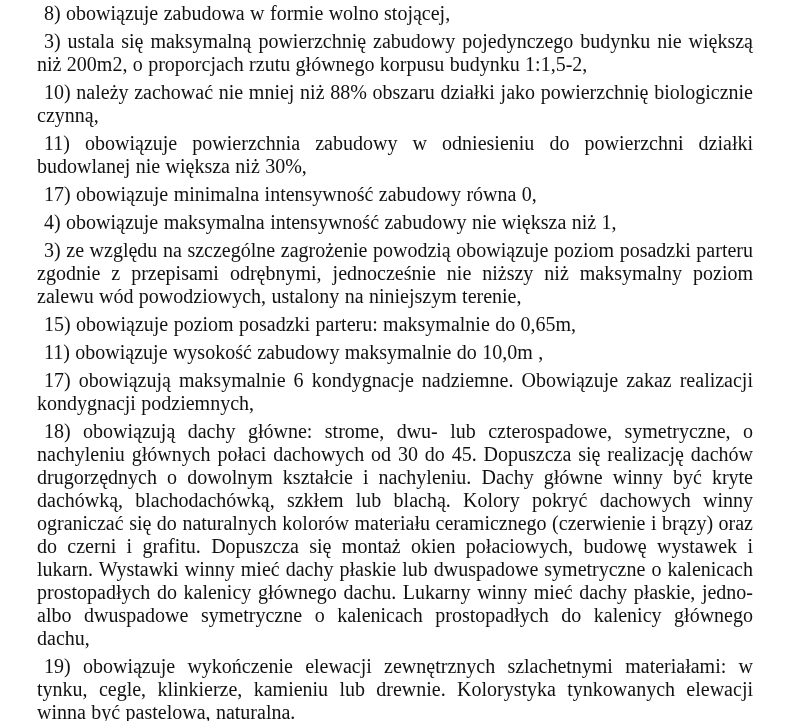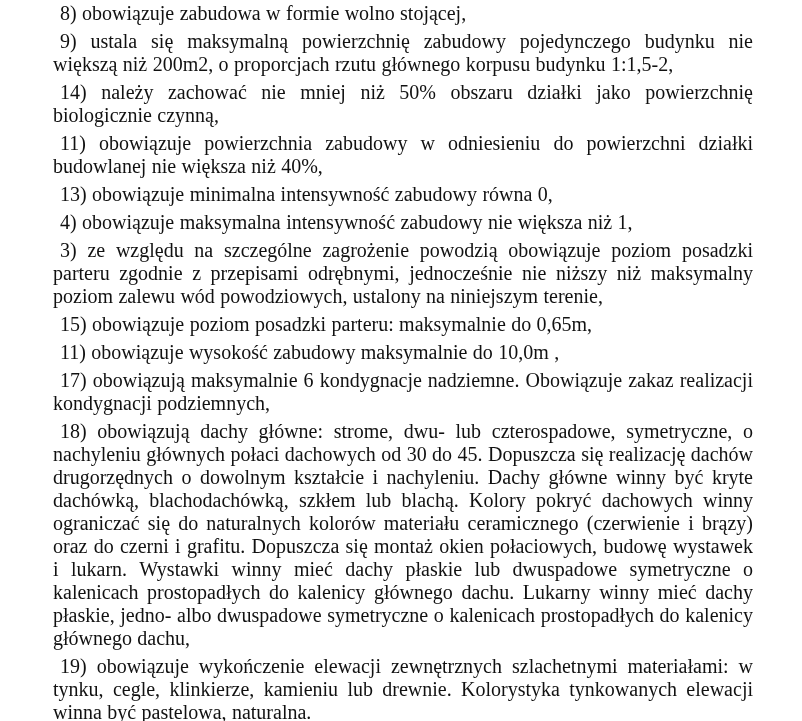--- a/index.html
+++ b/index.html
@@ -14,42 +14,42 @@
     font-family: "Liberation Serif", "DejaVu Serif", serif;
   }
   .page {
     box-sizing: border-box;
     width: 802px;
     height: 721px;
     padding: 2px 49px 4px 37px;
     background: #ffffff;
   }
   .legal-text p {
-    margin: 0 0 5px 16px;
+    margin: 0 0 5px 0;
     font-size: 20px;
     line-height: 23px;
     color: #111111;
     text-align: justify;
     text-indent: 7px;
     word-spacing: 0.02em;
   }
   .legal-text p:last-child {
     margin-bottom: 0;
   }
 </style>
 </head>
 <body style="background: rgb(255, 255, 255);">
 
 <div class="page">
   <div class="legal-text" id="legal-text" style="color: rgb(17, 17, 17);">
       <p>8) obowiązuje zabudowa w formie wolno stojącej,</p>
-      <p>9) ustala się maksymalną powierzchnię zabudowy pojedynczego budynku nie większą niż 200m2, o proporcjach rzutu głównego korpusu budynku 1:1,5-2,</p>
-      <p>14) należy zachować nie mniej niż 50% obszaru działki jako powierzchnię biologicznie czynną,</p>
-      <p>11) obowiązuje powierzchnia zabudowy w odniesieniu do powierzchni działki budowlanej nie większa niż 40%,</p>
-      <p>13) obowiązuje minimalna intensywność zabudowy równa 0,</p>
+      <p>3) ustala się maksymalną powierzchnię zabudowy pojedynczego budynku nie większą niż 200m2, o proporcjach rzutu głównego korpusu budynku 1:1,5-2,</p>
+      <p>10) należy zachować nie mniej niż 88% obszaru działki jako powierzchnię biologicznie czynną,</p>
+      <p>11) obowiązuje powierzchnia zabudowy w odniesieniu do powierzchni działki budowlanej nie większa niż 30%,</p>
+      <p>17) obowiązuje minimalna intensywność zabudowy równa 0,</p>
       <p>4) obowiązuje maksymalna intensywność zabudowy nie większa niż 1,</p>
       <p>3) ze względu na szczególne zagrożenie powodzią obowiązuje poziom posadzki parteru zgodnie z przepisami odrębnymi, jednocześnie nie niższy niż maksymalny poziom zalewu wód powodziowych, ustalony na niniejszym terenie,</p>
       <p>15) obowiązuje poziom posadzki parteru: maksymalnie do 0,65m,</p>
       <p>11) obowiązuje wysokość zabudowy maksymalnie do 10,0m ,</p>
       <p>17) obowiązują maksymalnie 6 kondygnacje nadziemne. Obowiązuje zakaz realizacji kondygnacji podziemnych,</p>
       <p>18) obowiązują dachy główne: strome, dwu- lub czterospadowe, symetryczne, o nachyleniu głównych połaci dachowych od 30 do 45. Dopuszcza się realizację dachów drugorzędnych o dowolnym kształcie i nachyleniu. Dachy główne winny być kryte dachówką, blachodachówką, szkłem lub blachą. Kolory pokryć dachowych winny ograniczać się do naturalnych kolorów materiału ceramicznego (czerwienie i brązy) oraz do czerni i grafitu. Dopuszcza się montaż okien połaciowych, budowę wystawek i lukarn. Wystawki winny mieć dachy płaskie lub dwuspadowe symetryczne o kalenicach prostopadłych do kalenicy głównego dachu. Lukarny winny mieć dachy płaskie, jedno- albo dwuspadowe symetryczne o kalenicach prostopadłych do kalenicy głównego dachu,</p>
       <p>19) obowiązuje wykończenie elewacji zewnętrznych szlachetnymi materiałami: w tynku, cegle, klinkierze, kamieniu lub drewnie. Kolorystyka tynkowanych elewacji winna być pastelowa, naturalna.</p>
     </div>
 </div>
 

